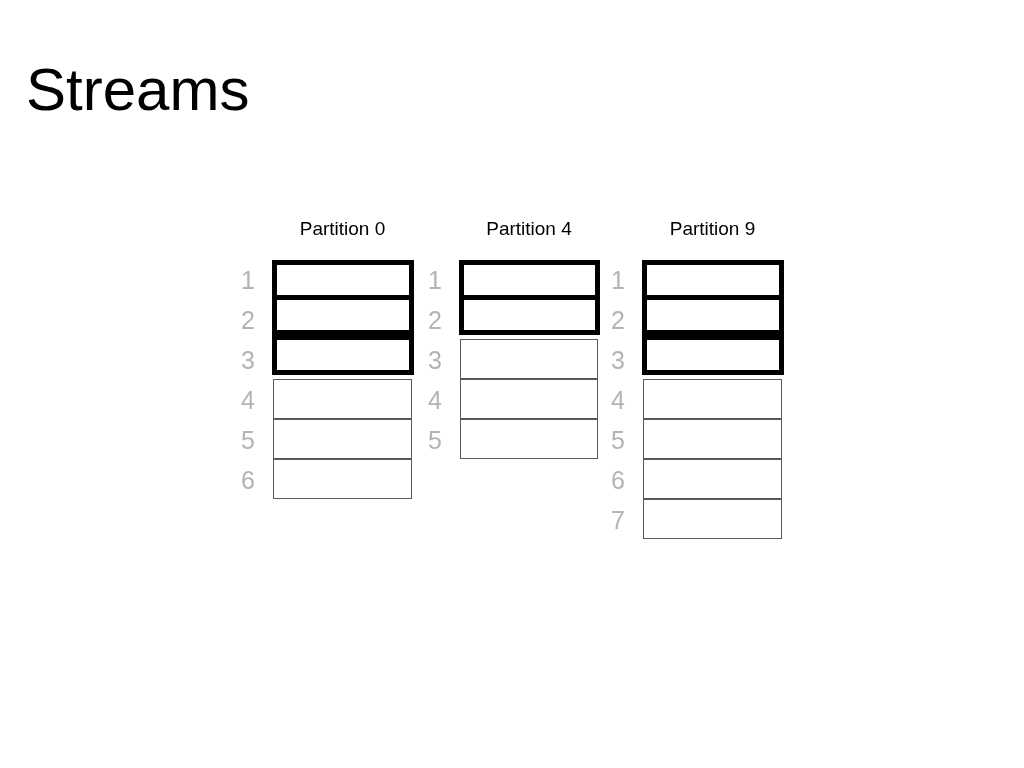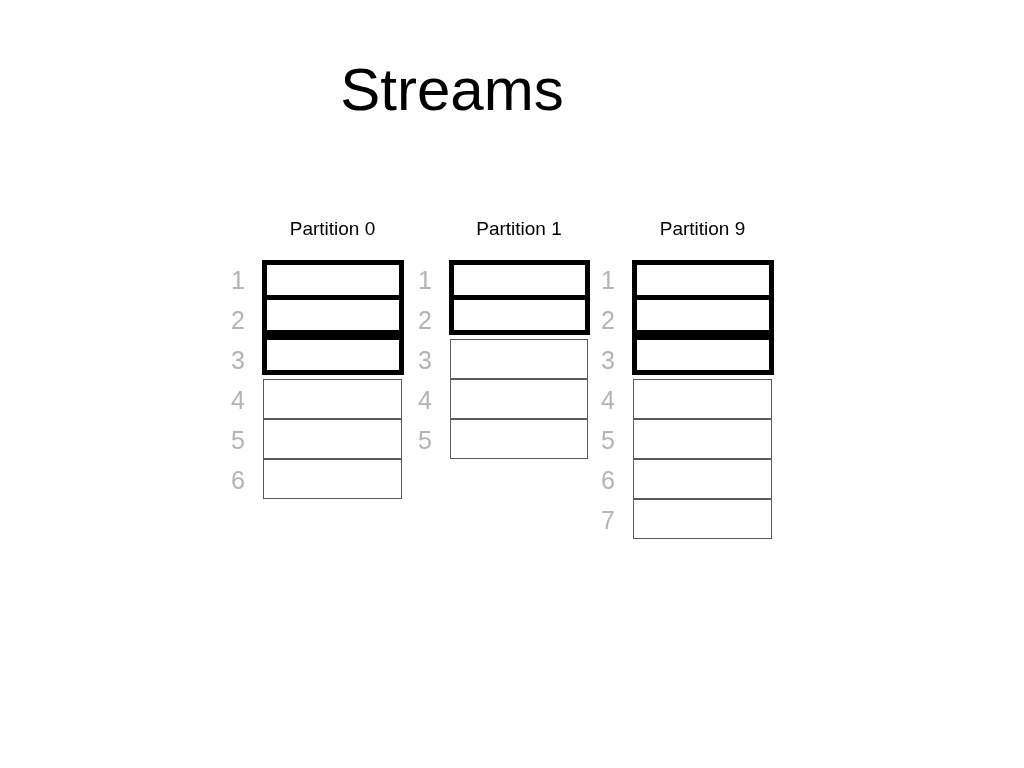--- a/index.html
+++ b/index.html
@@ -19,35 +19,35 @@
     position: absolute;
     inset: 0;
   }
 
   
   .slide-title {
     position: absolute;
     top: 58px;
     left: 0;
     width: 904px;
-    text-align: center;
     font-family: "Liberation Sans", sans-serif;
     font-size: 60px;
     font-weight: 400;
     color: #000000;
     letter-spacing: 0px;
     line-height: 1.05;
     white-space: nowrap;
+    padding-left: 26px;
   }
 
   
   .diagram {
     position: absolute;
     top: 0;
-    left: 0;
+    left: 10px;
     width: 811px;
     height: 768px;
   }
 
   .partition {
     position: absolute;
     top: 218px;
   }
 
   .partition-label {
@@ -147,21 +147,21 @@
             <span class="row-number">5</span>
             <div class="cell thin"></div>
           </div>
           <div class="row">
             <span class="row-number">6</span>
             <div class="cell thin"></div>
           </div>
         </div>
       </div>
       <div class="partition" style="left: 450px; width: 138px;">
-        <div class="partition-label">Partition 1</div>
+        <div class="partition-label">Partition 4</div>
         <div class="cell-stack" style="width: 138px;">
           <div class="row">
             <span class="row-number">1</span>
             <div class="cell thick"></div>
           </div>
           <div class="row">
             <span class="row-number">2</span>
             <div class="cell thick"></div>
           </div>
           <div class="row">

